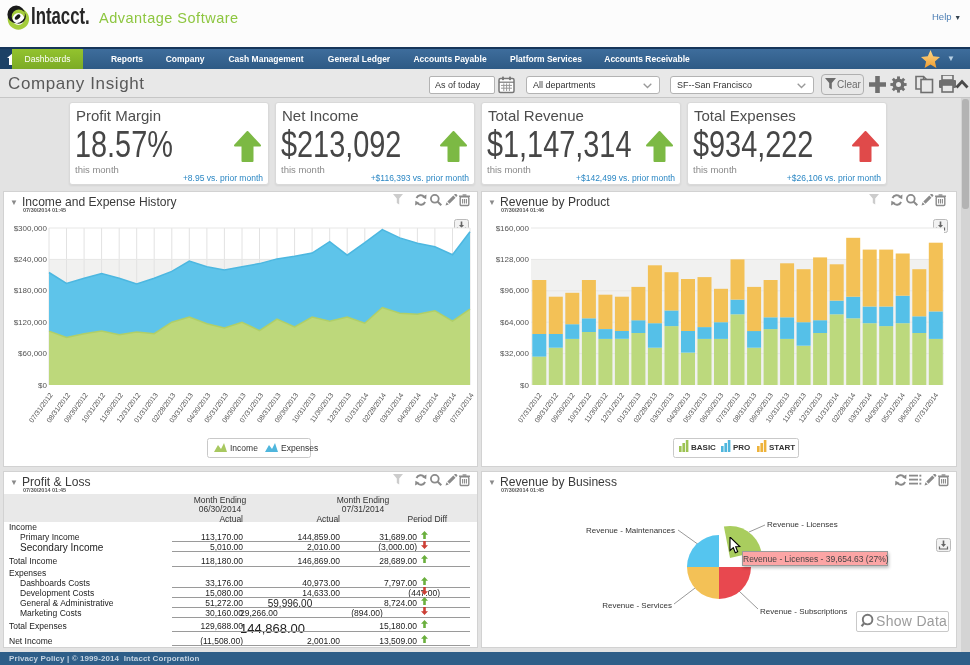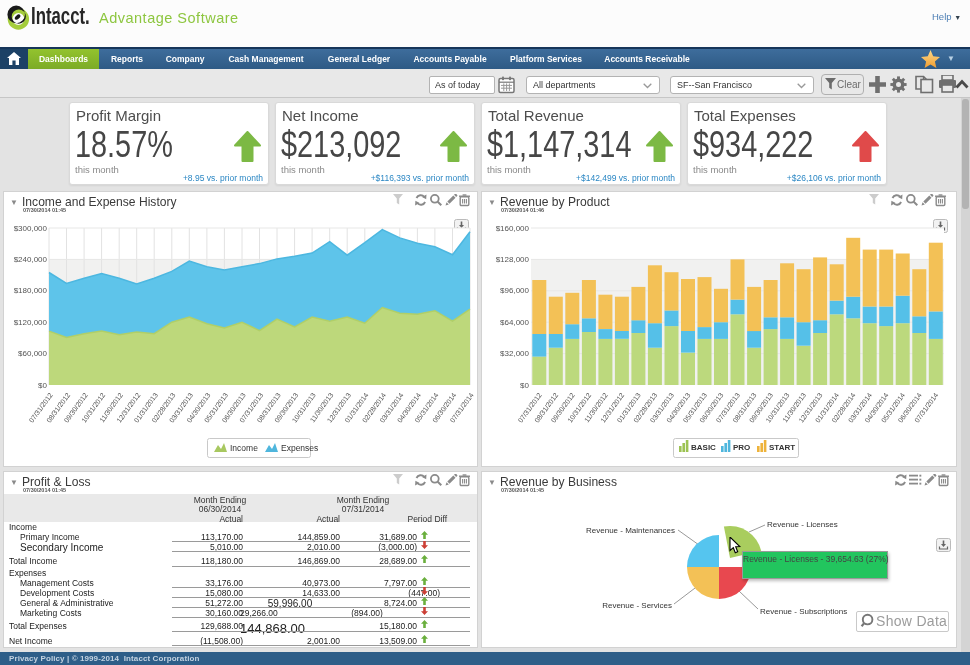--- a/index.html
+++ b/index.html
@@ -17,41 +17,42 @@
 <div class="abs" style="left:31px;top:3px;font-size:23px;font-weight:bold;color:#262626;transform:scaleX(0.73);transform-origin:0 0">Intacct.</div>
 <div class="abs" style="left:99px;top:10px;font-size:14.5px;letter-spacing:0.5px;color:#8dc63f">Advantage Software</div>
 <div class="abs" style="left:932px;top:11px;font-size:9.5px;color:#4d7fb5">Help <span style="font-size:7px;color:#33414e">▼</span></div>
 
 <div class="abs" style="left:0;top:47px;width:970px;height:2px;background:#16365a"></div>
 <div class="abs" style="left:0;top:49px;width:970px;height:20px;background:linear-gradient(#3e6d9c,#2e5a85)"></div>
 <div class="abs" style="left:0;top:49px;width:28px;height:20px;background:#1c4166"></div>
 <svg class="abs" style="left:7px;top:52px" width="14" height="14" viewBox="0 0 14 14">
  <path d="M7 0 L14 6 H12 V13 H8.6 V8.5 H5.4 V13 H2 V6 H0 Z" fill="#fff"></path>
 </svg>
-<div class="abs" style="left:28px;top:49px;width:71px;height:20px;background:linear-gradient(#93c32e,#7cab26);color:#fff;font-size:8.5px;font-weight:bold;text-align:center;line-height:20px">Dashboards</div>
+<div class="abs" style="left:12px;top:49px;width:71px;height:20px;background:linear-gradient(#93c32e,#7cab26);color:#fff;font-size:8.5px;font-weight:normal;text-align:center;line-height:20px">Dashboards</div>
 <div class="abs" style="left:127px;top:49px;transform:translateX(-50%);color:#fff;font-size:8.5px;font-weight:bold;line-height:20px;white-space:nowrap">Reports</div>
 <div class="abs" style="left:185px;top:49px;transform:translateX(-50%);color:#fff;font-size:8.5px;font-weight:bold;line-height:20px;white-space:nowrap">Company</div>
 <div class="abs" style="left:266px;top:49px;transform:translateX(-50%);color:#fff;font-size:8.5px;font-weight:bold;line-height:20px;white-space:nowrap">Cash Management</div>
 <div class="abs" style="left:359px;top:49px;transform:translateX(-50%);color:#fff;font-size:8.5px;font-weight:bold;line-height:20px;white-space:nowrap">General Ledger</div>
 <div class="abs" style="left:450px;top:49px;transform:translateX(-50%);color:#fff;font-size:8.5px;font-weight:bold;line-height:20px;white-space:nowrap">Accounts Payable</div>
 <div class="abs" style="left:546px;top:49px;transform:translateX(-50%);color:#fff;font-size:8.5px;font-weight:bold;line-height:20px;white-space:nowrap">Platform Services</div>
 <div class="abs" style="left:647px;top:49px;transform:translateX(-50%);color:#fff;font-size:8.5px;font-weight:bold;line-height:20px;white-space:nowrap">Accounts Receivable</div>
 
 <svg class="abs" style="left:921px;top:50px" width="19" height="18" viewBox="0 0 19 18">
  <defs>
         <linearGradient id="stg" x1="0" y1="0" x2="0" y2="1">
           <stop offset="0" stop-color="#fdd98a"></stop>
           <stop offset="1" stop-color="#f09d30"></stop>
         </linearGradient>
       </defs>
  <path d="M9.5 0 L12.2 6.2 L19 6.9 L13.9 11.4 L15.4 18 L9.5 14.5 L3.6 18 L5.1 11.4 L0 6.9 L6.8 6.2 Z" fill="url(#stg)"></path>
 </svg>
 <div class="abs" style="left:947px;top:54px;font-size:8px;color:#b8d0e4">▼</div>
 
 <div class="abs" style="left:0;top:69px;width:970px;height:29px;background:#e8e8e8;border-bottom:1px solid #c6c6c6"></div>
+<div class="abs" style="left:8px;top:74px;font-size:17px;letter-spacing:0.6px;color:#595959">Company Insight</div>
 <div class="abs" style="left:429px;top:76px;width:66px;height:18px;background:#fff;border:1px solid #b3b3b3;border-radius:2px;font-size:9px;color:#333;line-height:16px;padding-left:5px">As of today</div>
 <svg class="abs" style="left:498px;top:76px" width="17" height="18" viewBox="0 0 17 18">
  <rect x="1" y="2.6" width="15" height="14" rx="1.5" fill="#fff" stroke="#777" stroke-width="1.5"></rect>
  <line x1="1" y1="6.2" x2="16" y2="6.2" stroke="#777" stroke-width="1.2"></line>
  <rect x="4" y="0.6" width="2" height="3.6" rx="0.8" fill="#777"></rect>
  <rect x="11" y="0.6" width="2" height="3.6" rx="0.8" fill="#777"></rect>
  <g stroke="#999" stroke-width="1">
         <line x1="3" y1="9.4" x2="14" y2="9.4"></line>
         <line x1="3" y1="12.2" x2="14" y2="12.2"></line>
         <line x1="5.8" y1="7.4" x2="5.8" y2="15"></line>
@@ -495,21 +496,21 @@
       </svg></div>
 <div class="abs" style="left:172px;top:551px;width:298px;height:1px;background:#9a9a9a"></div>
 <div class="abs" style="left:9px;top:556px;font-size:8.5px;color:#222;white-space:nowrap">Total Income</div>
 <div class="abs" style="left:143px;top:556px;width:100px;text-align:right;font-size:8.5px;color:#222">118,180.00</div>
 <div class="abs" style="left:240px;top:556px;width:100px;text-align:right;font-size:8.5px;color:#222">146,869.00</div>
 <div class="abs" style="left:317px;top:556px;width:100px;text-align:right;font-size:8.5px;color:#222">28,689.00</div>
 <div class="abs" style="left:421px;top:555px;font-size:8.5px"><svg width="7" height="8" viewBox="0 0 7 8">
         <path d="M3.5 0 L7 3.8 H4.8 V8 H2.2 V3.8 H0 Z" fill="#6aaf3d"></path>
       </svg></div>
 <div class="abs" style="left:9px;top:568px;font-size:8.5px;color:#222;white-space:nowrap">Expenses</div>
-<div class="abs" style="left:20px;top:578px;font-size:8.5px;color:#222;white-space:nowrap">Management Costs</div>
+<div class="abs" style="left:20px;top:578px;font-size:8.5px;color:#222;white-space:nowrap">Dashboards Costs</div>
 <div class="abs" style="left:143px;top:578px;width:100px;text-align:right;font-size:8.5px;color:#222">33,176.00</div>
 <div class="abs" style="left:240px;top:578px;width:100px;text-align:right;font-size:8.5px;color:#222">40,973.00</div>
 <div class="abs" style="left:317px;top:578px;width:100px;text-align:right;font-size:8.5px;color:#222">7,797.00</div>
 <div class="abs" style="left:421px;top:577px;font-size:8.5px"><svg width="7" height="8" viewBox="0 0 7 8">
         <path d="M3.5 0 L7 3.8 H4.8 V8 H2.2 V3.8 H0 Z" fill="#6aaf3d"></path>
       </svg></div>
 <div class="abs" style="left:172px;top:587px;width:298px;height:1px;background:#9a9a9a"></div>
 <div class="abs" style="left:20px;top:588px;font-size:8.5px;color:#222;white-space:nowrap">Development Costs</div>
 <div class="abs" style="left:143px;top:588px;width:100px;text-align:right;font-size:8.5px;color:#222">15,080.00</div>
 <div class="abs" style="left:240px;top:588px;width:100px;text-align:right;font-size:8.5px;color:#222">14,633.00</div>
@@ -560,21 +561,21 @@
       </g>
 <path d="M238.0 72.0 L238.0 40.0 A32.0 32.0 0 0 0 206.0 72.0 Z" fill="#55c5ef"></path>
 <path d="M238.0 72.0 L206.0 72.0 A32.0 32.0 0 0 0 238.0 104.0 Z" fill="#f3c156"></path>
 <path d="M238.0 72.0 L238.0 104.0 A32.0 32.0 0 0 0 270.0 72.0 Z" fill="#e8484f"></path>
 <path d="M249.0 63.0 L242.9 31.6 A32.0 32.0 0 0 1 280.2 55.8 Z" fill="#a9cd5e"></path>
 <text x="194" y="38" font-size="8" fill="#333" text-anchor="end">Revenue - Maintenances</text>
 <text x="286" y="32" font-size="8" fill="#333">Revenue - Licenses</text>
 <text x="191" y="113" font-size="8" fill="#333" text-anchor="end">Revenue - Services</text>
 <text x="279" y="119" font-size="8" fill="#333">Revenue - Subscriptions</text>
 </svg>
-<div class="abs" style="left:742px;top:551px;width:146px;height:28px;background:#22c55e;border:1px solid #9a9a9a;box-shadow:1px 2px 3px rgba(0,0,0,0.25);font-size:8.5px;color:#444;line-height:14px;text-align:left;white-space:nowrap">Revenue - Licenses - 39,654.63 (27%)</div>
+<div class="abs" style="left:742px;top:551px;width:146px;height:15px;background:#fca5a5;border:1px solid #9a9a9a;box-shadow:1px 2px 3px rgba(0,0,0,0.25);font-size:8.5px;color:#444;line-height:14px;text-align:left;white-space:nowrap">Revenue - Licenses - 39,654.63 (27%)</div>
 <svg class="abs" style="left:729px;top:537px" width="13" height="18" viewBox="0 0 13 18">
  <path d="M1 0 L1 13.5 L4.3 10.7 L6.3 15.8 L8.7 14.8 L6.7 9.8 L10.8 9.5 Z" fill="#fff" stroke="#000" stroke-width="1.1"></path>
 </svg>
 <div class="abs" style="left:856px;top:611px;width:93px;height:21px;background:#fff;border:1px solid #c9c9c9;border-radius:2px"></div>
 <svg class="abs" style="left:859px;top:613px" width="16" height="16" viewBox="0 0 16 16">
  <circle cx="8.6" cy="6.6" r="4.8" fill="none" stroke="#777" stroke-width="1.9"></circle>
  <line x1="5" y1="10.4" x2="2.6" y2="13.2" stroke="#777" stroke-width="2.2"></line>
 </svg>
 <div class="abs" style="left:876px;top:613px;font-size:14px;letter-spacing:0.3px;color:#9c9c9c">Show Data</div>
 

